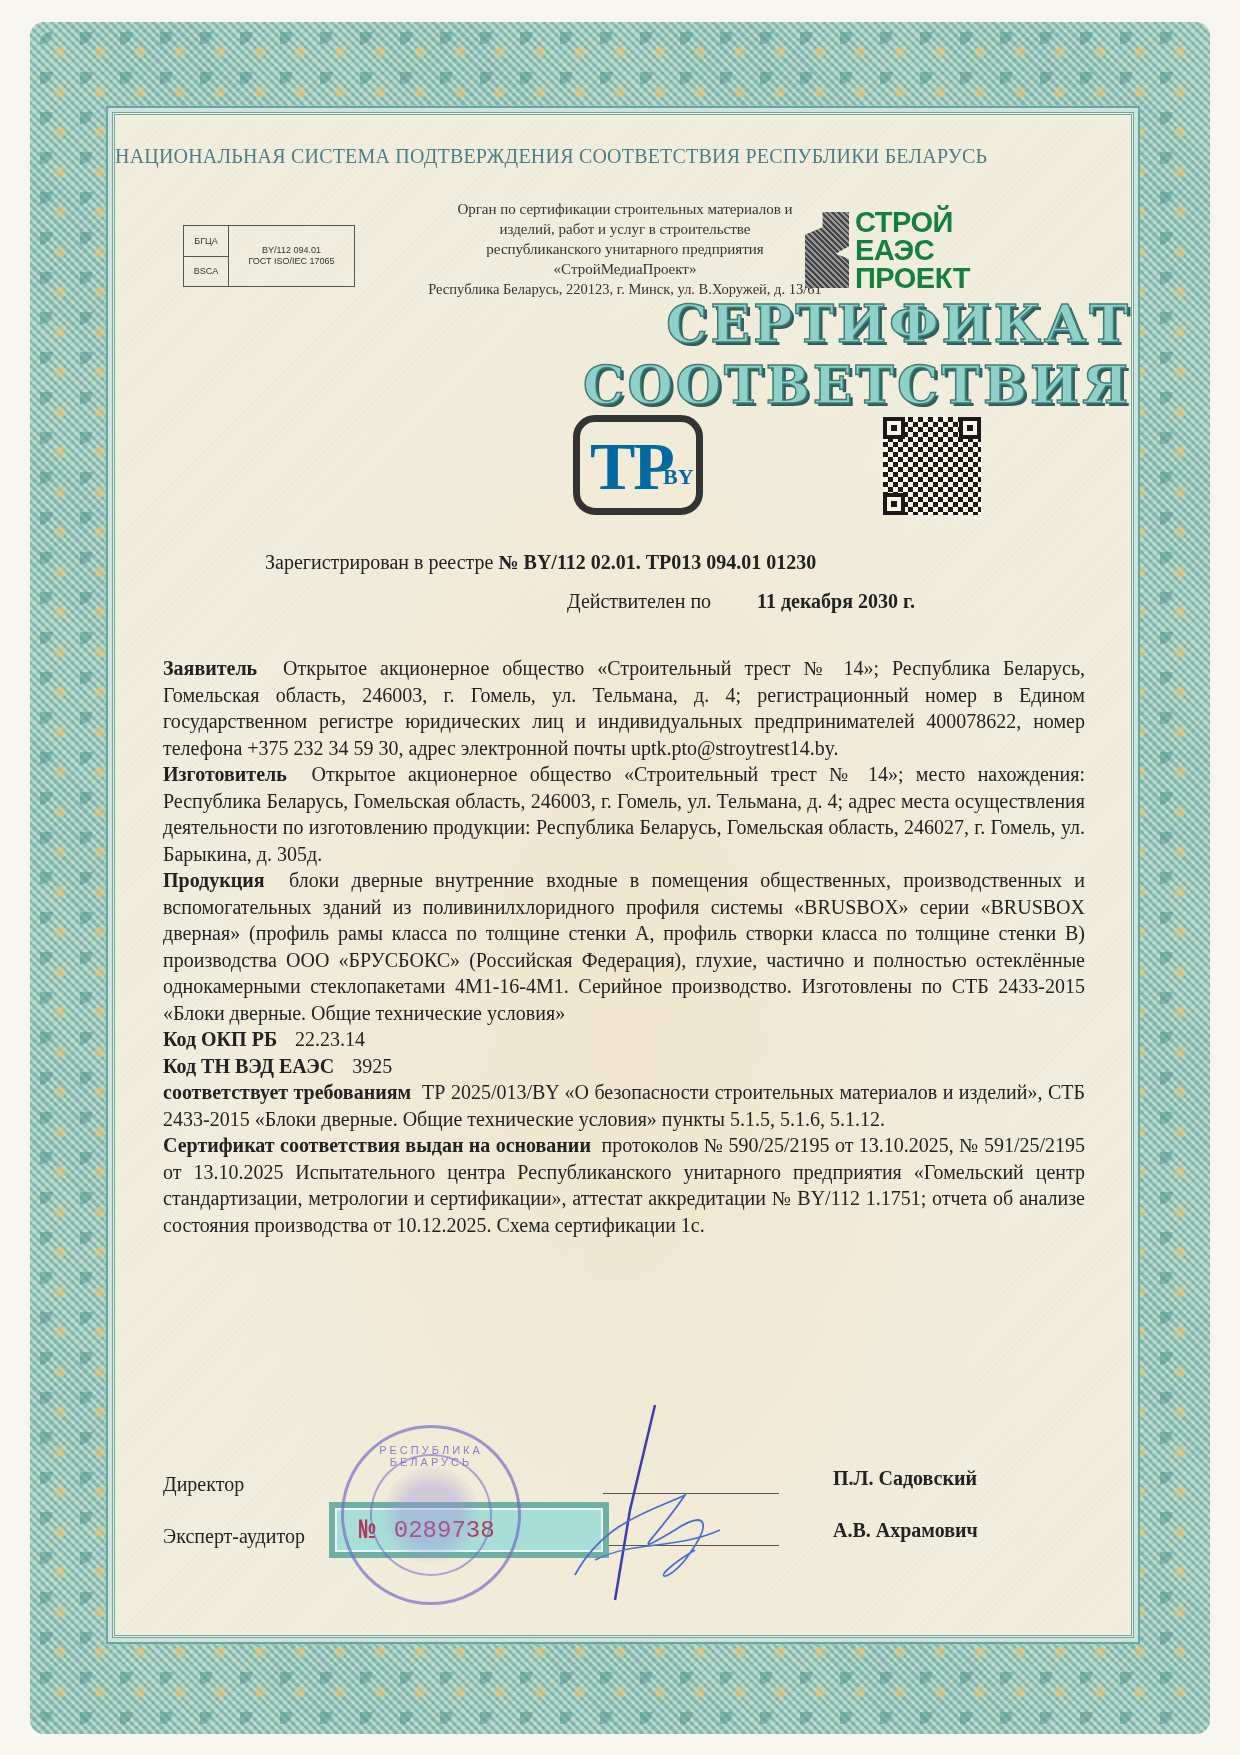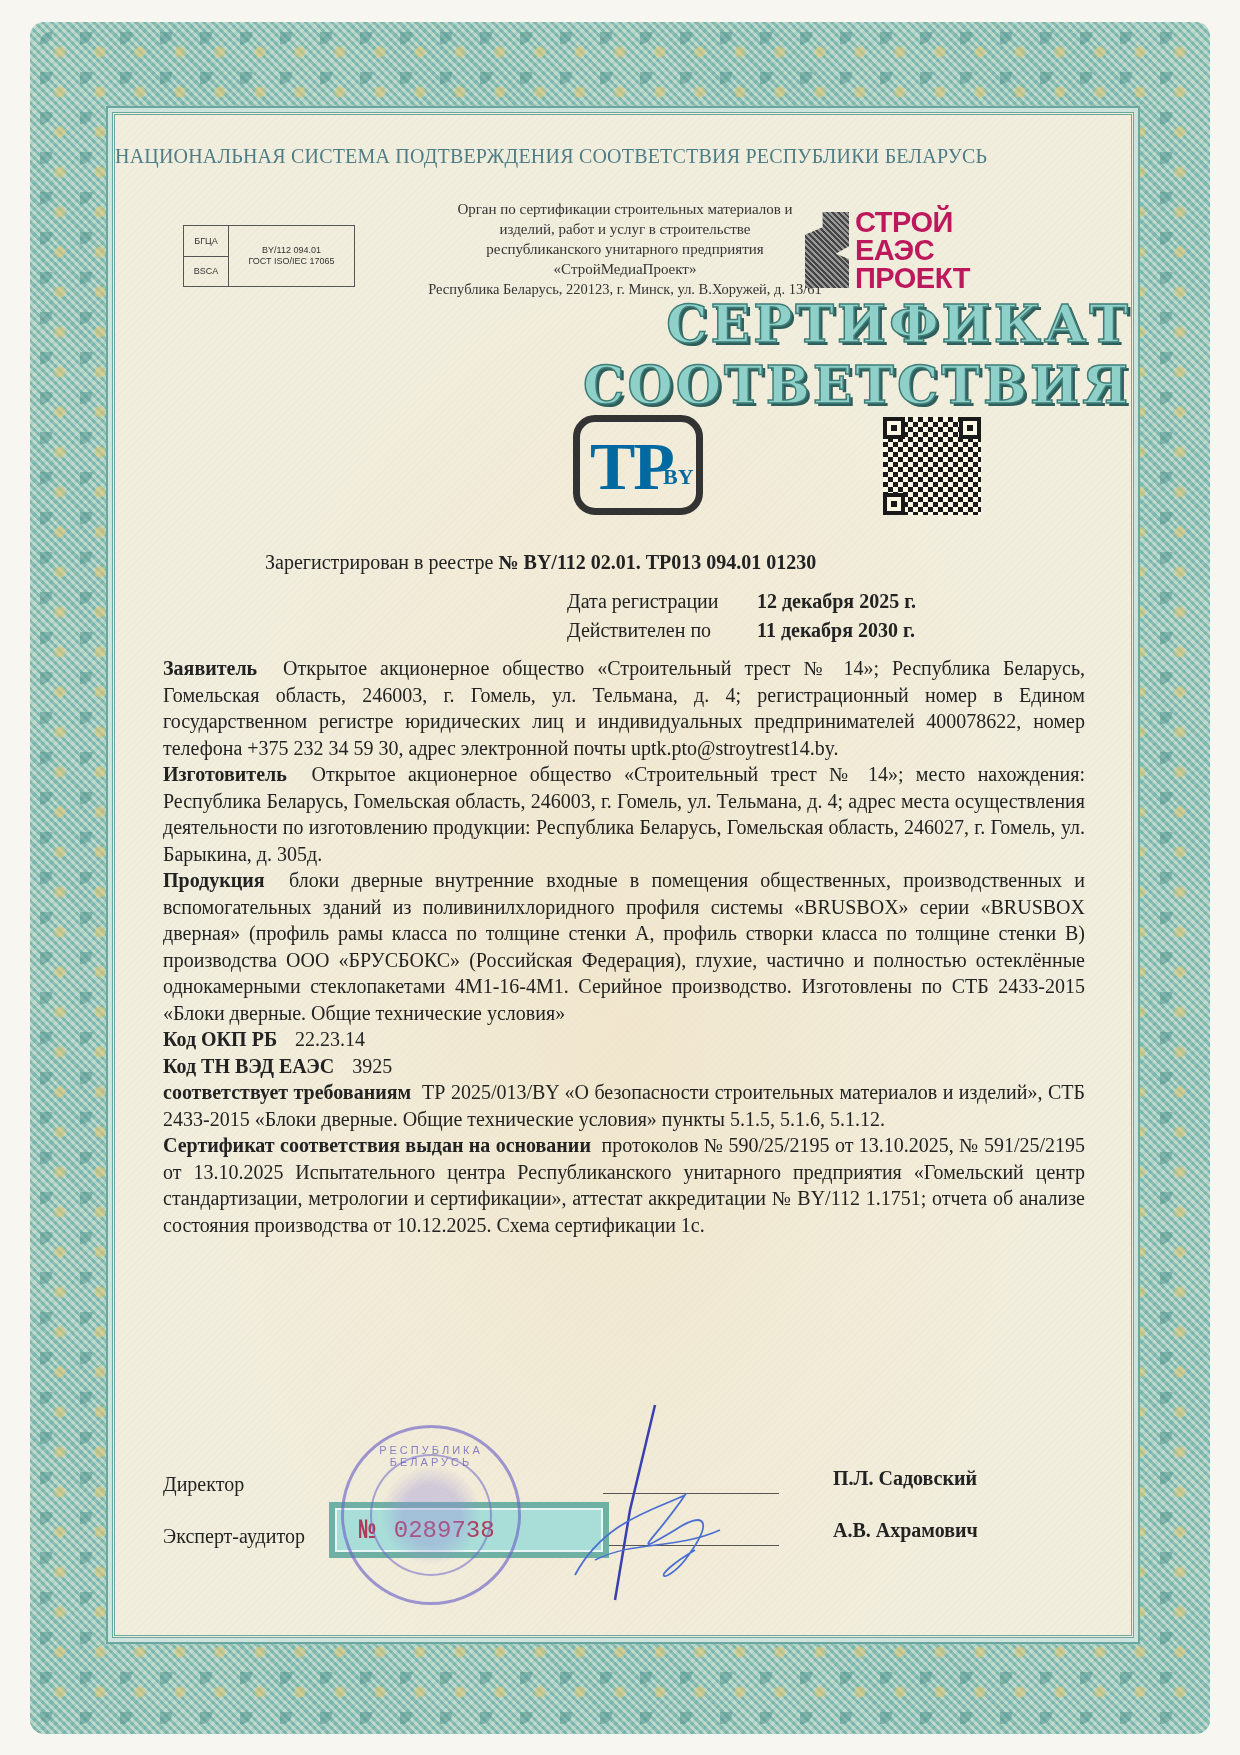--- a/index.html
+++ b/index.html
@@ -49,21 +49,21 @@
     left:245px; top:84px; width:530px; text-align:center; font-size:15px; line-height:20px; color:#333;
   }
   .org-block .addr { font-size:14.5px; }
   .logo {
     left:690px; top:80px; width:200px; height:110px; display:flex; align-items:center; gap:6px;
   }
   .logo-mark {
     width:44px; height:76px; background:repeating-linear-gradient(45deg,#444 0 2px,#999 2px 4px);
     clip-path:polygon(40% 0,100% 0,100% 45%,70% 55%,100% 62%,100% 100%,0 100%,0 30%,40% 20%);
   }
-  .logo-text { font-family:"Liberation Sans",sans-serif; font-weight:bold; font-size:29px; line-height:28px; color:#be185d; letter-spacing:-0.5px; }
+  .logo-text { font-family:"Liberation Sans",sans-serif; font-weight:bold; font-size:29px; line-height:28px; color:#15803d; letter-spacing:-0.5px; }
   .title {
     left:0; right:0; top:178px; text-align:right; font-size:52px; font-weight:bold; letter-spacing:3px;
     color:#8fd0c8; -webkit-text-stroke:1.5px #3e7d78; text-shadow:3px 3px 0 #2f5f5c;
     font-family:"DejaVu Serif","Liberation Serif",serif;
   }
   .tr-mark {
     left:458px; top:300px; width:130px; height:100px; border:7px solid #333; border-radius:22px; box-sizing:border-box;
     font-family:Liberation Serif, serif; color:#0369a1;
   }
   .tr-mark .tp { position:absolute; left:10px; top:4px; font-size:68px; font-weight:bold; line-height:80px; letter-spacing:-2px; }
@@ -161,24 +161,20 @@
     <div class="fp" style="left:0;bottom:0"></div>
   </div>
 
   <div class="abs reg-line">
     <span>Зарегистрирован в реестре</span>
     <b>№ BY/112 02.01. ТР013 094.01 01230</b>
   </div>
 
   <div class="abs reg-dates">
     <div class="row">
-      <span class="lbl">Дата регистрации</span>
-      <span class="val">12 декабря 2025 г.</span>
-    </div>
-    <div class="row">
       <span class="lbl">Действителен по</span>
       <span class="val">11 декабря 2030 г.</span>
     </div>
   </div>
 
   <div class="abs body-text">
     <p><b>Заявитель</b>&nbsp; <span>Открытое акционерное общество «Строительный трест № 14»; Республика Беларусь, Гомельская область, 246003, г. Гомель, ул. Тельмана, д. 4; регистрационный номер в Едином государственном регистре юридических лиц и индивидуальных предпринимателей 400078622, номер телефона +375 232 34 59 30, адрес электронной почты uptk.pto@stroytrest14.by.</span></p>
     <p><b>Изготовитель</b>&nbsp; <span>Открытое акционерное общество «Строительный трест № 14»; место нахождения: Республика Беларусь, Гомельская область, 246003, г. Гомель, ул. Тельмана, д. 4; адрес места осуществления деятельности по изготовлению продукции: Республика Беларусь, Гомельская область, 246027, г. Гомель, ул. Барыкина, д. 305д.</span></p>
     <p><b>Продукция</b>&nbsp; <span>блоки дверные внутренние входные в помещения общественных, производственных и вспомогательных зданий из поливинилхлоридного профиля системы «BRUSBOX» серии «BRUSBOX дверная» (профиль рамы класса по толщине стенки А, профиль створки класса по толщине стенки В) производства ООО «БРУСБОКС» (Российская Федерация), глухие, частично и полностью остеклённые однокамерными стеклопакетами 4М1-16-4М1. Серийное производство. Изготовлены по СТБ 2433-2015 «Блоки дверные. Общие технические условия»</span></p>
     <p class="code-row"><b>Код ОКП РБ</b><span class="code-val">22.23.14</span></p>

